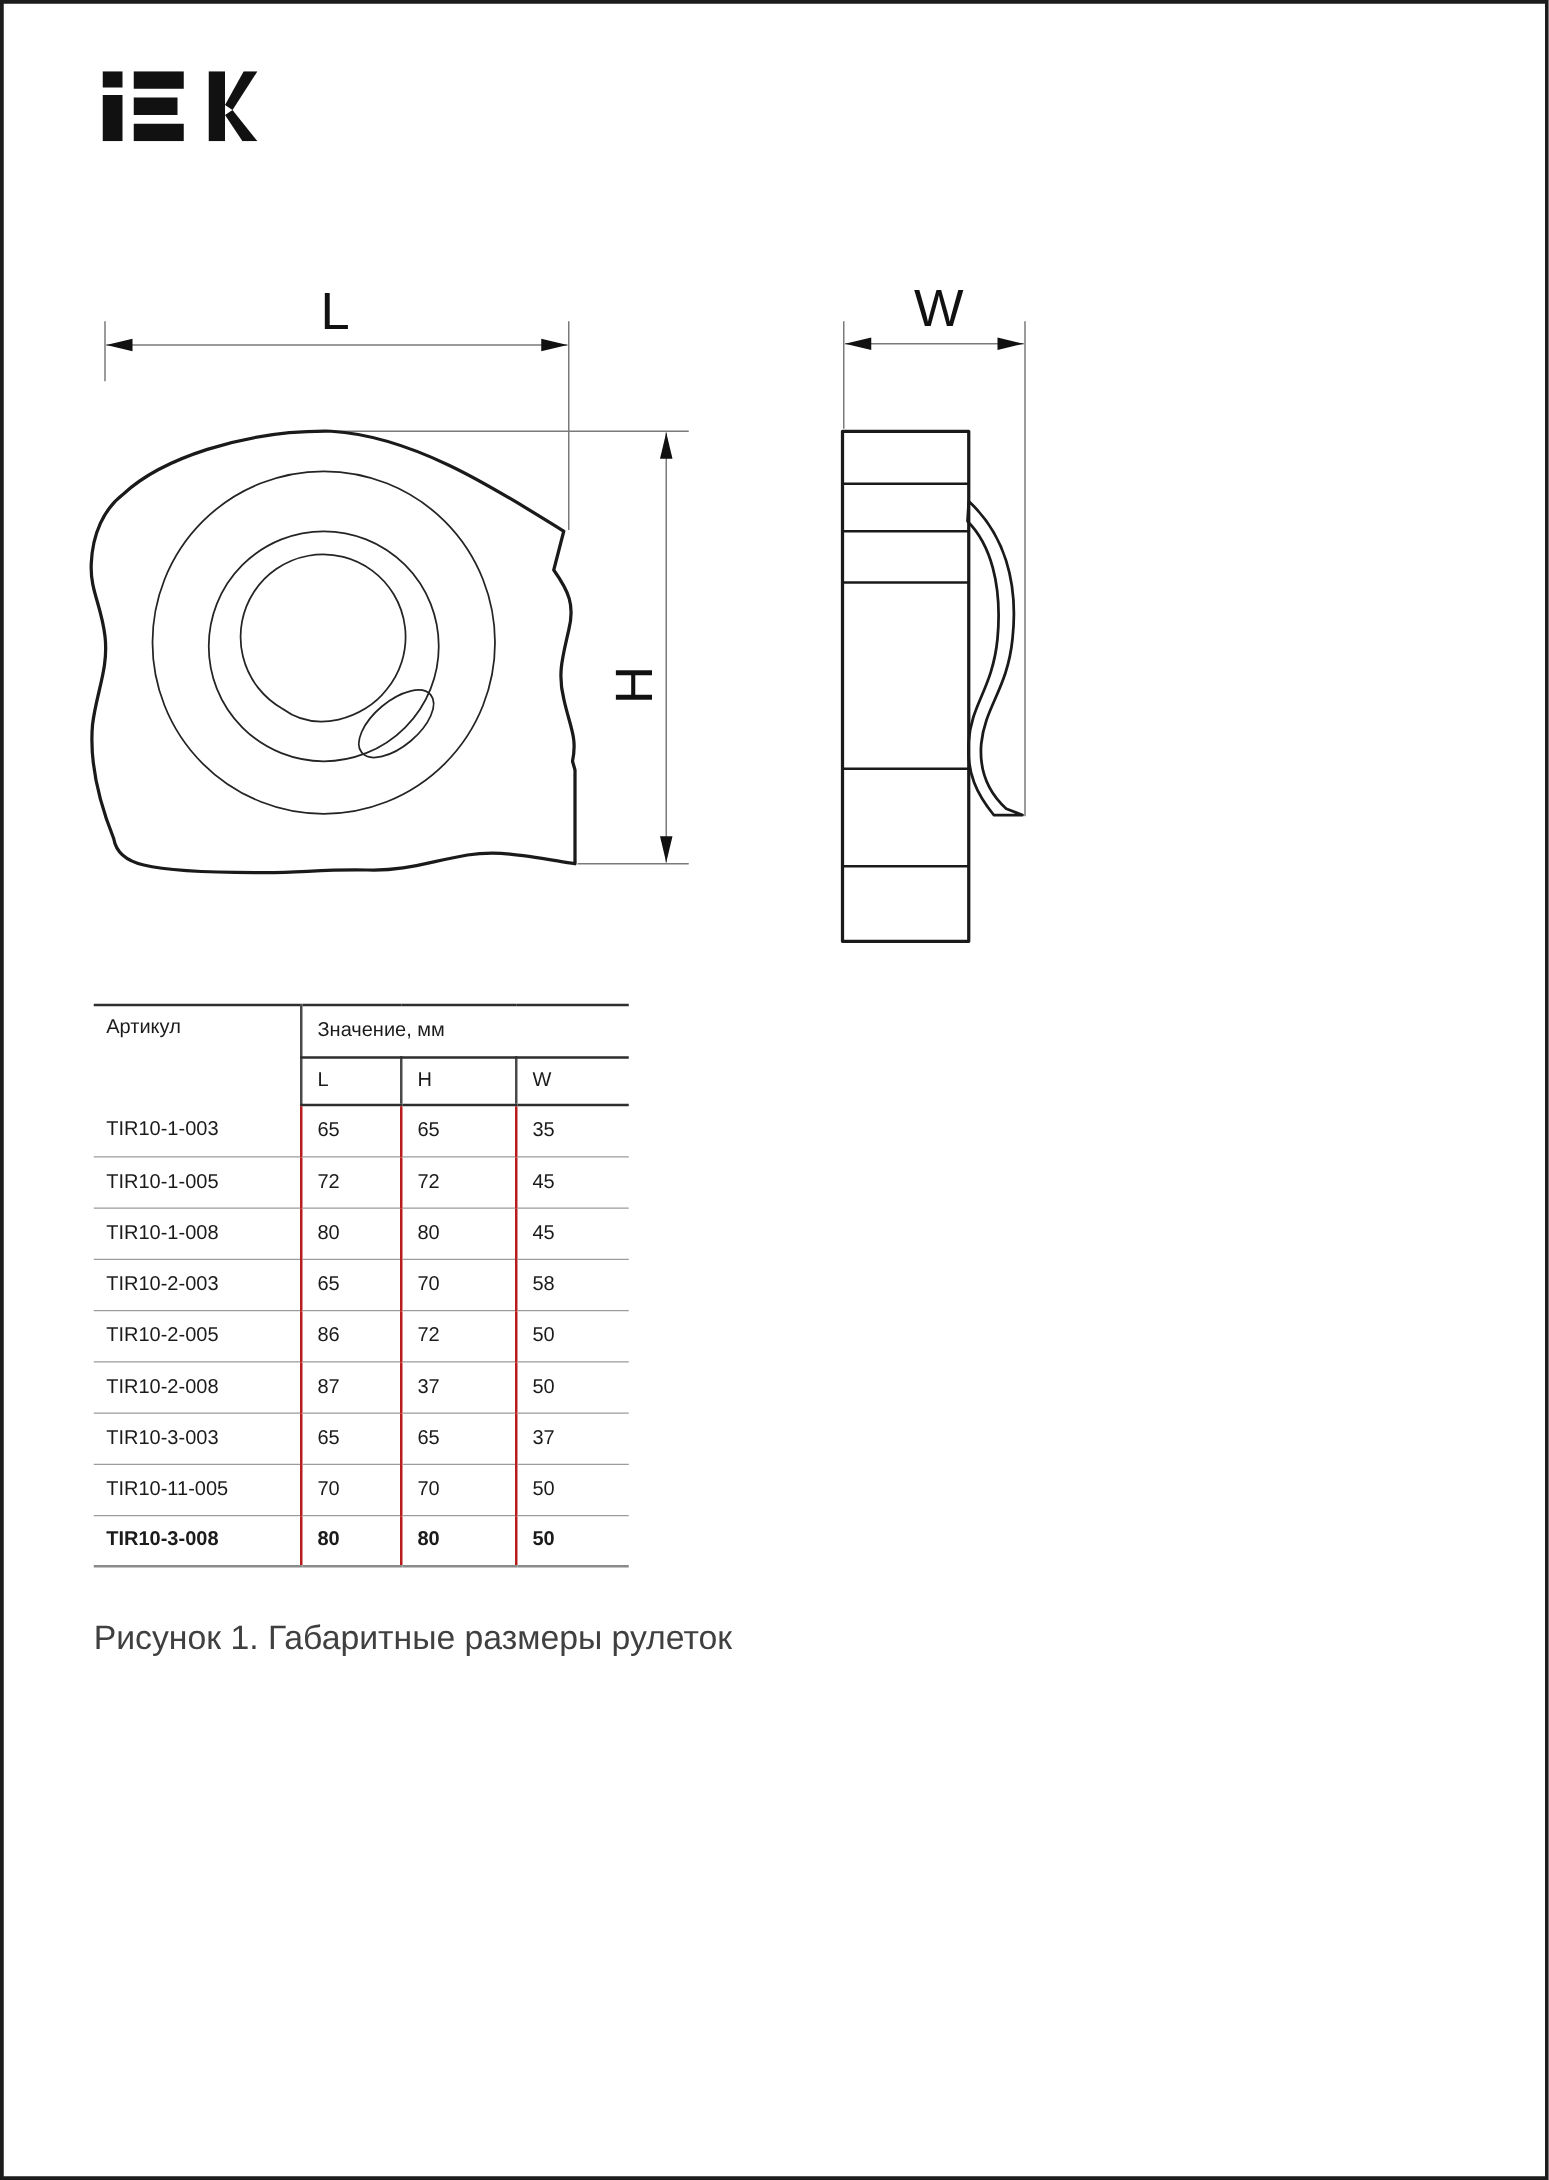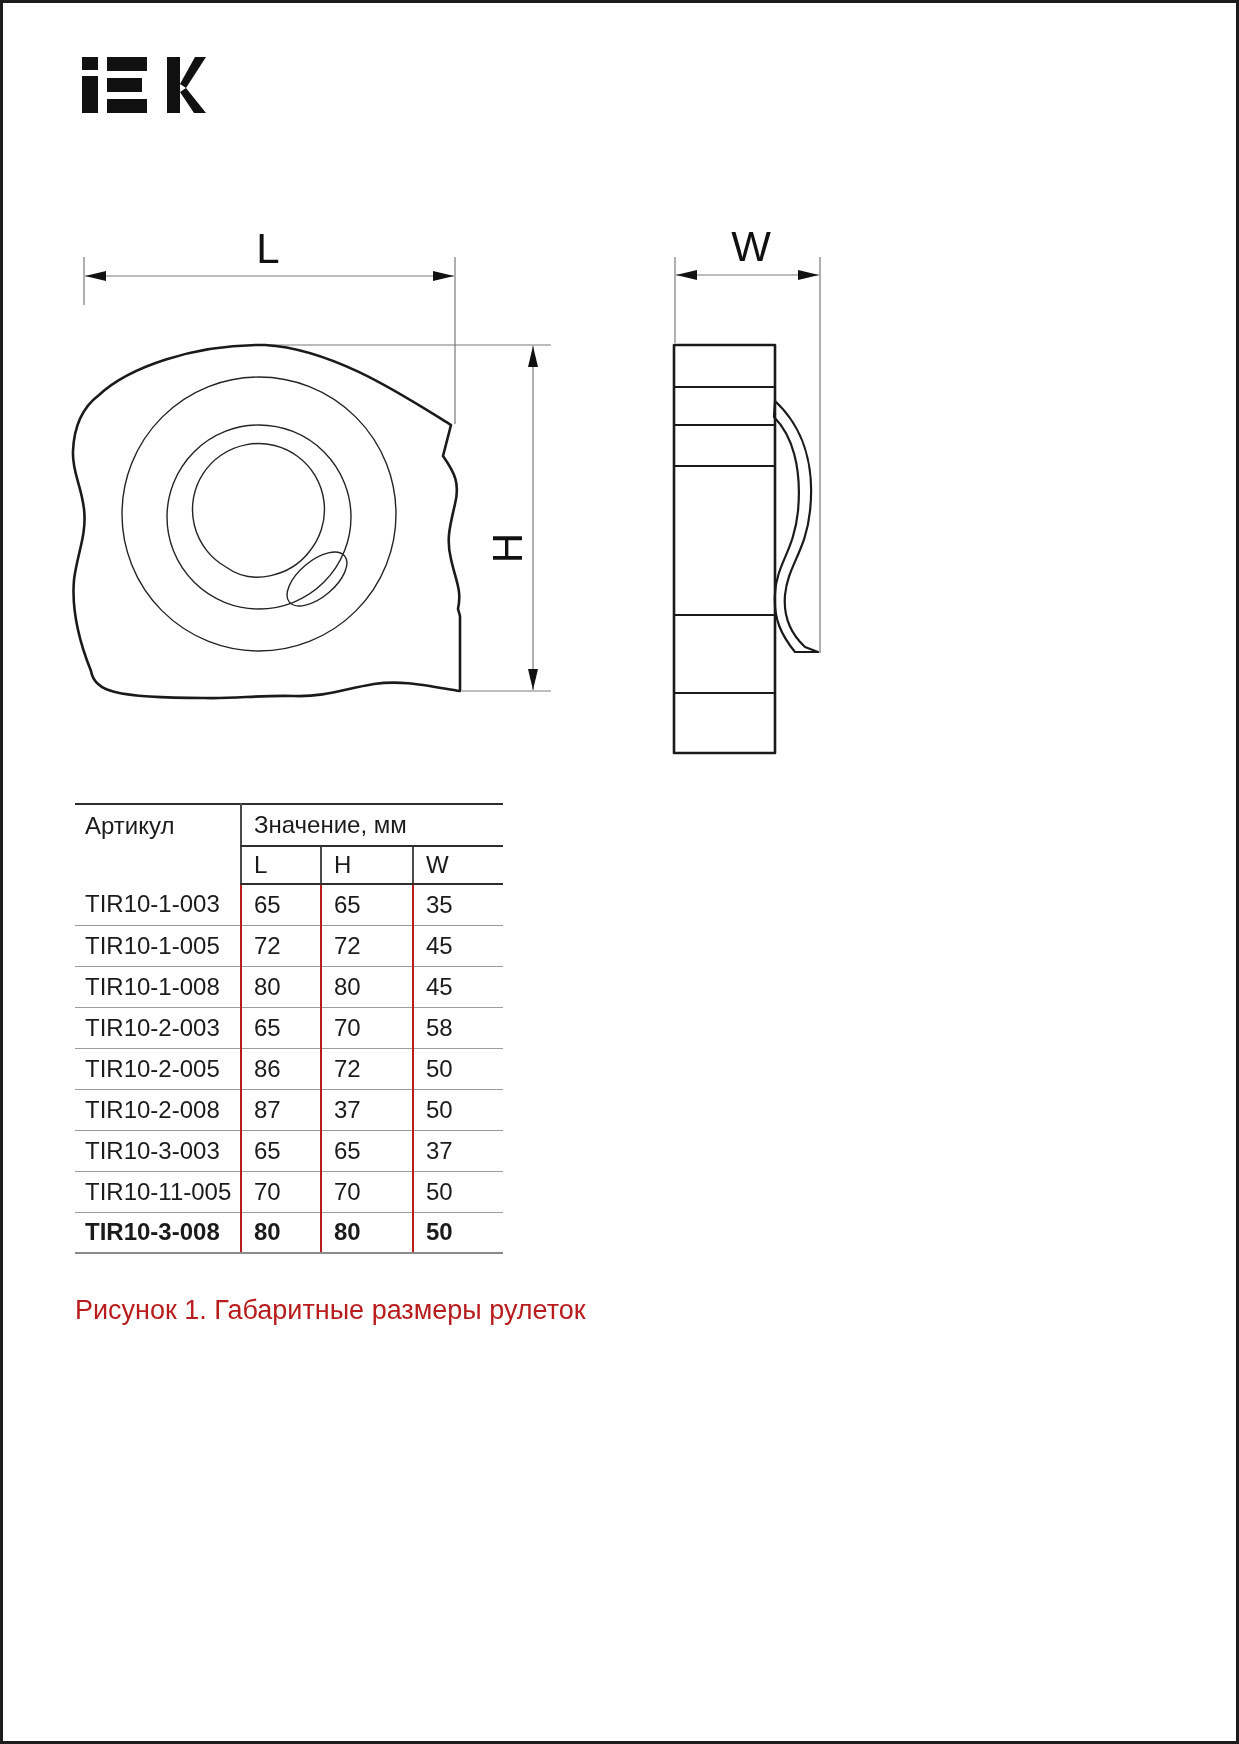--- a/index.html
+++ b/index.html
@@ -20,38 +20,38 @@
   .drawing .thin    { fill:none; stroke:#242424; stroke-width:1.4; }
   .drawing .mid     { fill:none; stroke:#1a1a1a; stroke-width:2; }
   .drawing .dimline { fill:none; stroke:#7a7a7a; stroke-width:1.2; }
   .drawing .arrow   { fill:#111111; stroke:none; }
   .drawing .dimtext { fill:#111111; font-family:"Liberation Sans", sans-serif; font-size:42px; }
   .drawing .clip    { fill:#ffffff; stroke:#1a1a1a; stroke-width:2.2; stroke-linejoin:round; }
 
   table.dims-table {
     position:absolute; left:72px; top:800px; width:428px;
     border-collapse:collapse; table-layout:fixed;
-    font-size:24px; line-height:1;
+    font-size:16px; line-height:1;
     border-top:2px solid #2e2e2e;
   }
   .dims-table th, .dims-table td {
     font-weight:400; text-align:left; padding:0 0 0 12px;
     vertical-align:middle; white-space:nowrap; overflow:hidden;
   }
   .dims-table thead tr.hrow1 { height:42px; }
   .dims-table thead tr.hrow2 { height:38px; }
   .dims-table th.th-article { vertical-align:top; padding:9px 0 0 10px; }
   .dims-table th.th-group { border-bottom:2px solid #2e2e2e; border-left:2px solid #4a4a4a;margin-left:30px; }
   .dims-table th.th-sub   { border-bottom:2px solid #2e2e2e; border-left:2px solid #4a4a4a; }
   .dims-table tbody tr { height:41px; }
   .dims-table tbody td { border-bottom:1.6px solid #9c9c9c; border-left:2px solid #b91c1c; }
   .dims-table tbody td.c-article { border-left:none; padding-left:10px; }
   .dims-table tbody tr:last-child td { border-bottom:2px solid #8a8a8a;font-weight:bold; }
 
-  .caption { position:absolute; left:72px; top:1292px; font-size:27px; color:#b91c1c; }
+  .caption { position:absolute; left:72px; top:1292px; font-size:27px; color:#404040; }
 </style>
 </head>
 <body>
 
 <div class="page">
 
   <svg class="logo" viewBox="0 0 124 56" aria-hidden="true">
     <g fill="#111111">
       <rect x="0" y="0" width="16" height="13"></rect>
       <rect x="0" y="19" width="16" height="37"></rect>

